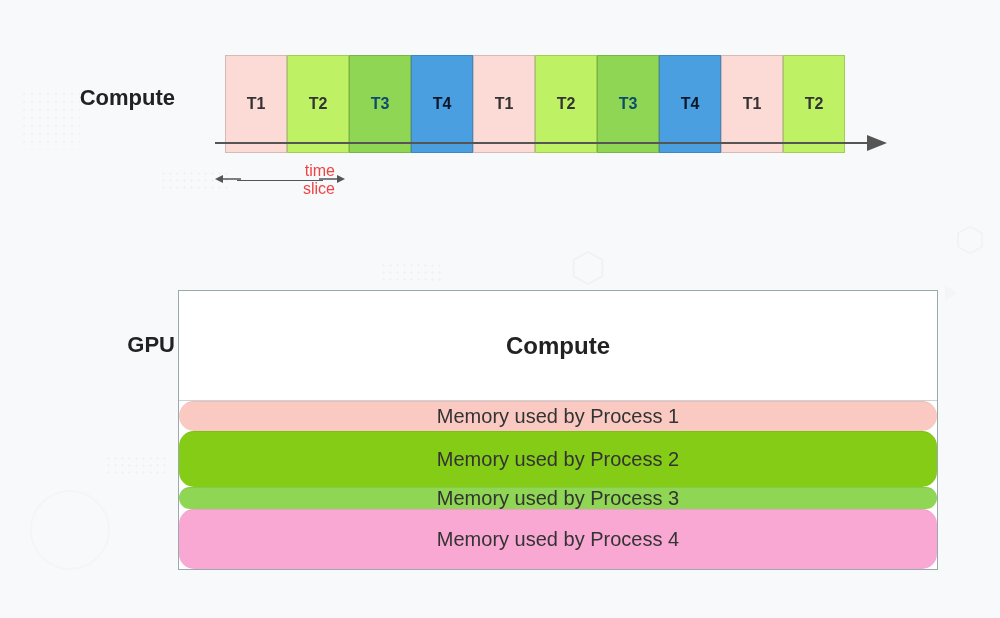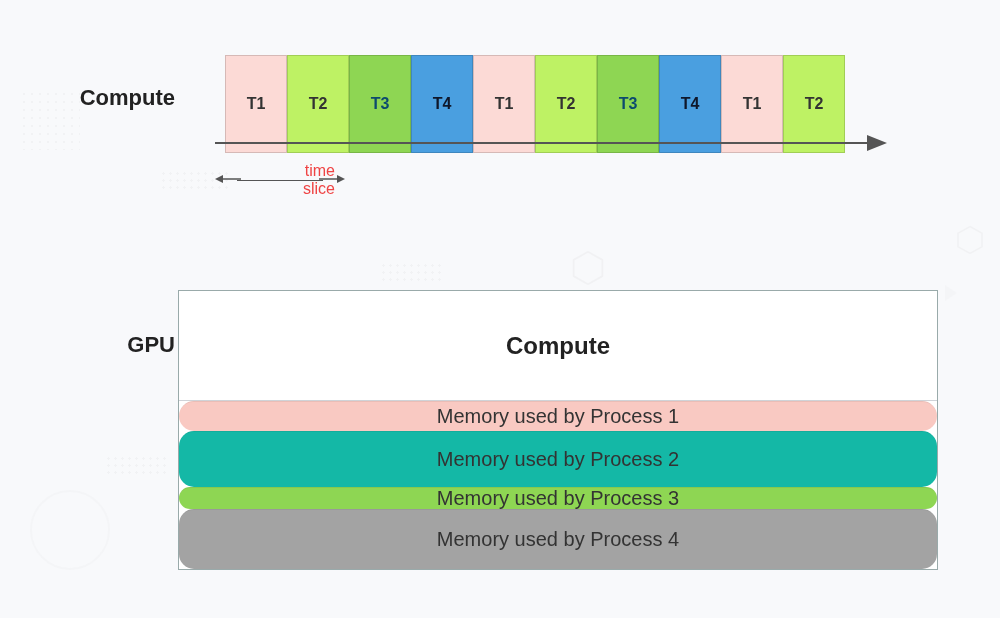--- a/index.html
+++ b/index.html
@@ -118,23 +118,23 @@
   .mem {
     display: flex;
     align-items: center;
     justify-content: center;
     font-size: 20px;
     color: #333;
     border-top: 1px solid rgba(0,0,0,0.06);
     border-radius: 15px;
   }
   .mem1 { height: 30px; background: #f9c9c2; }
-  .mem2 { height: 56px; background: #14b8a6; }
+  .mem2 { height: 56px; background: #84cc16; }
   .mem3 { height: 22px; background: #8ed653; }
-  .mem4 { height: 60px; background: #a3a3a3; }
+  .mem4 { height: 60px; background: #f9a8d4; }
 </style>
 </head>
 <body>
 
 <div class="bg-deco bg-dots1"></div>
 <div class="bg-deco bg-dots2"></div>
 <div class="bg-deco bg-dots3"></div>
 <div class="bg-deco bg-dots4"></div>
 <div class="bg-deco bg-circle"></div>
 <div class="bg-deco bg-tri1"></div>

